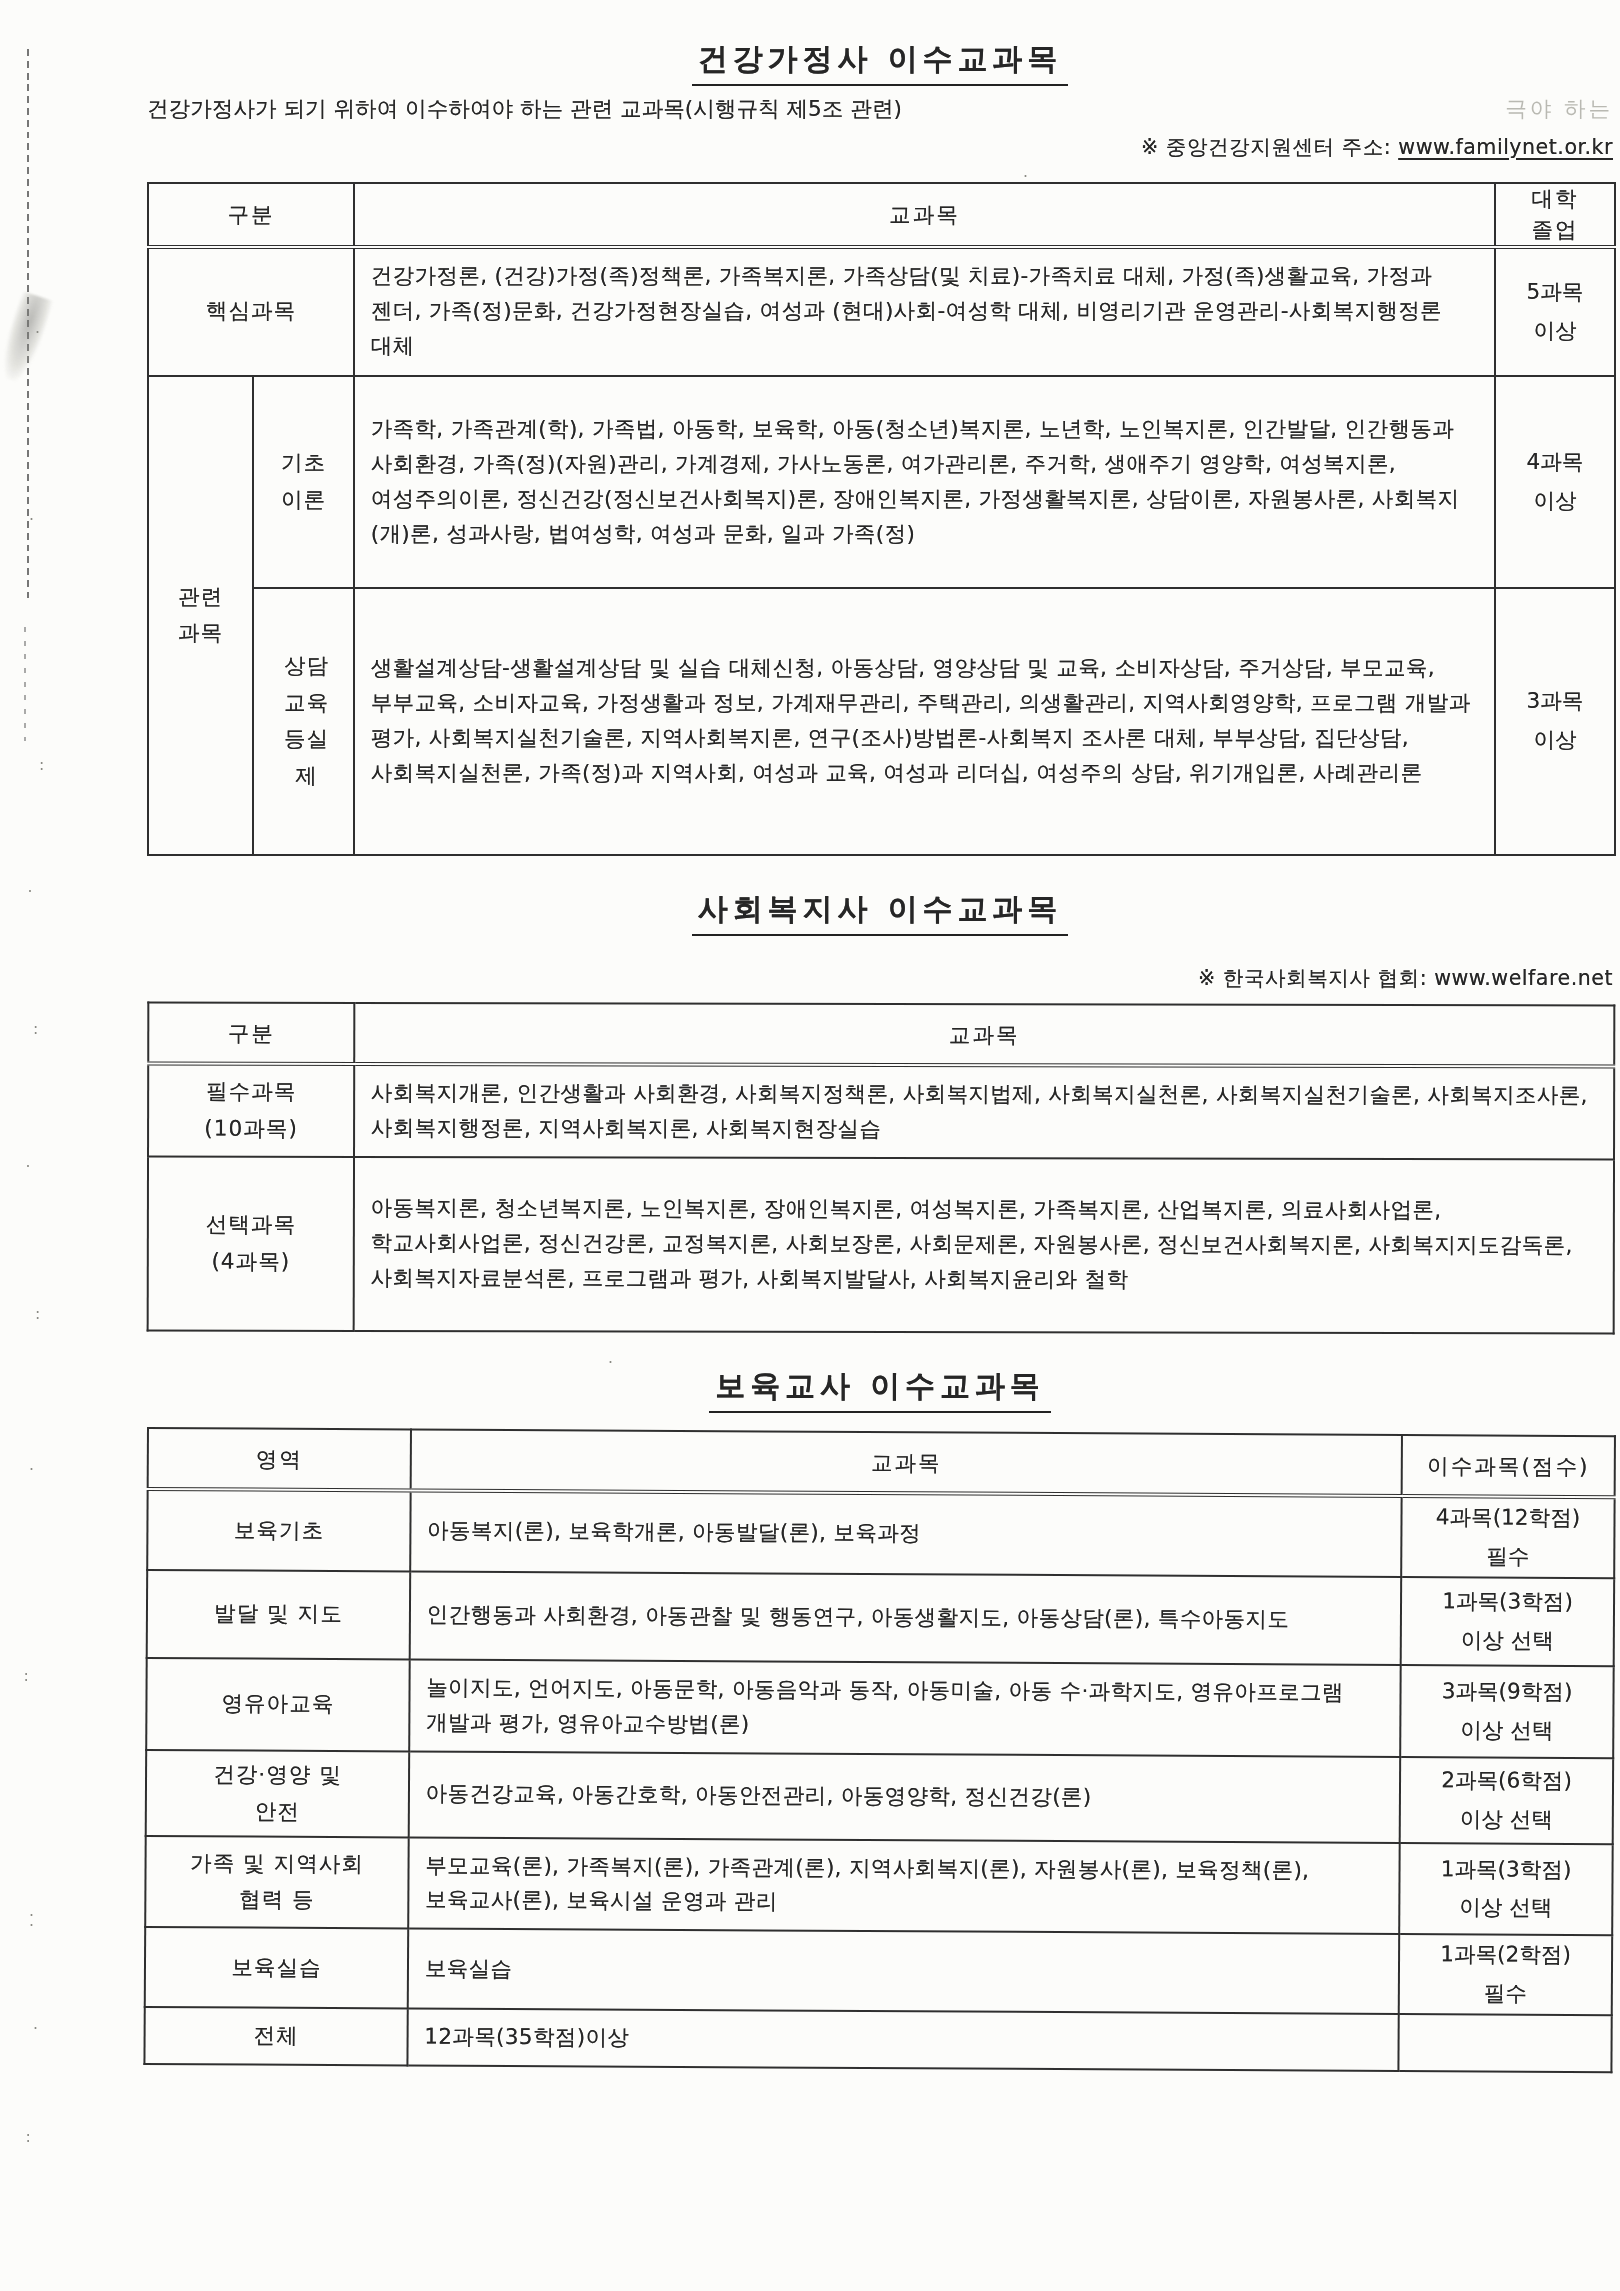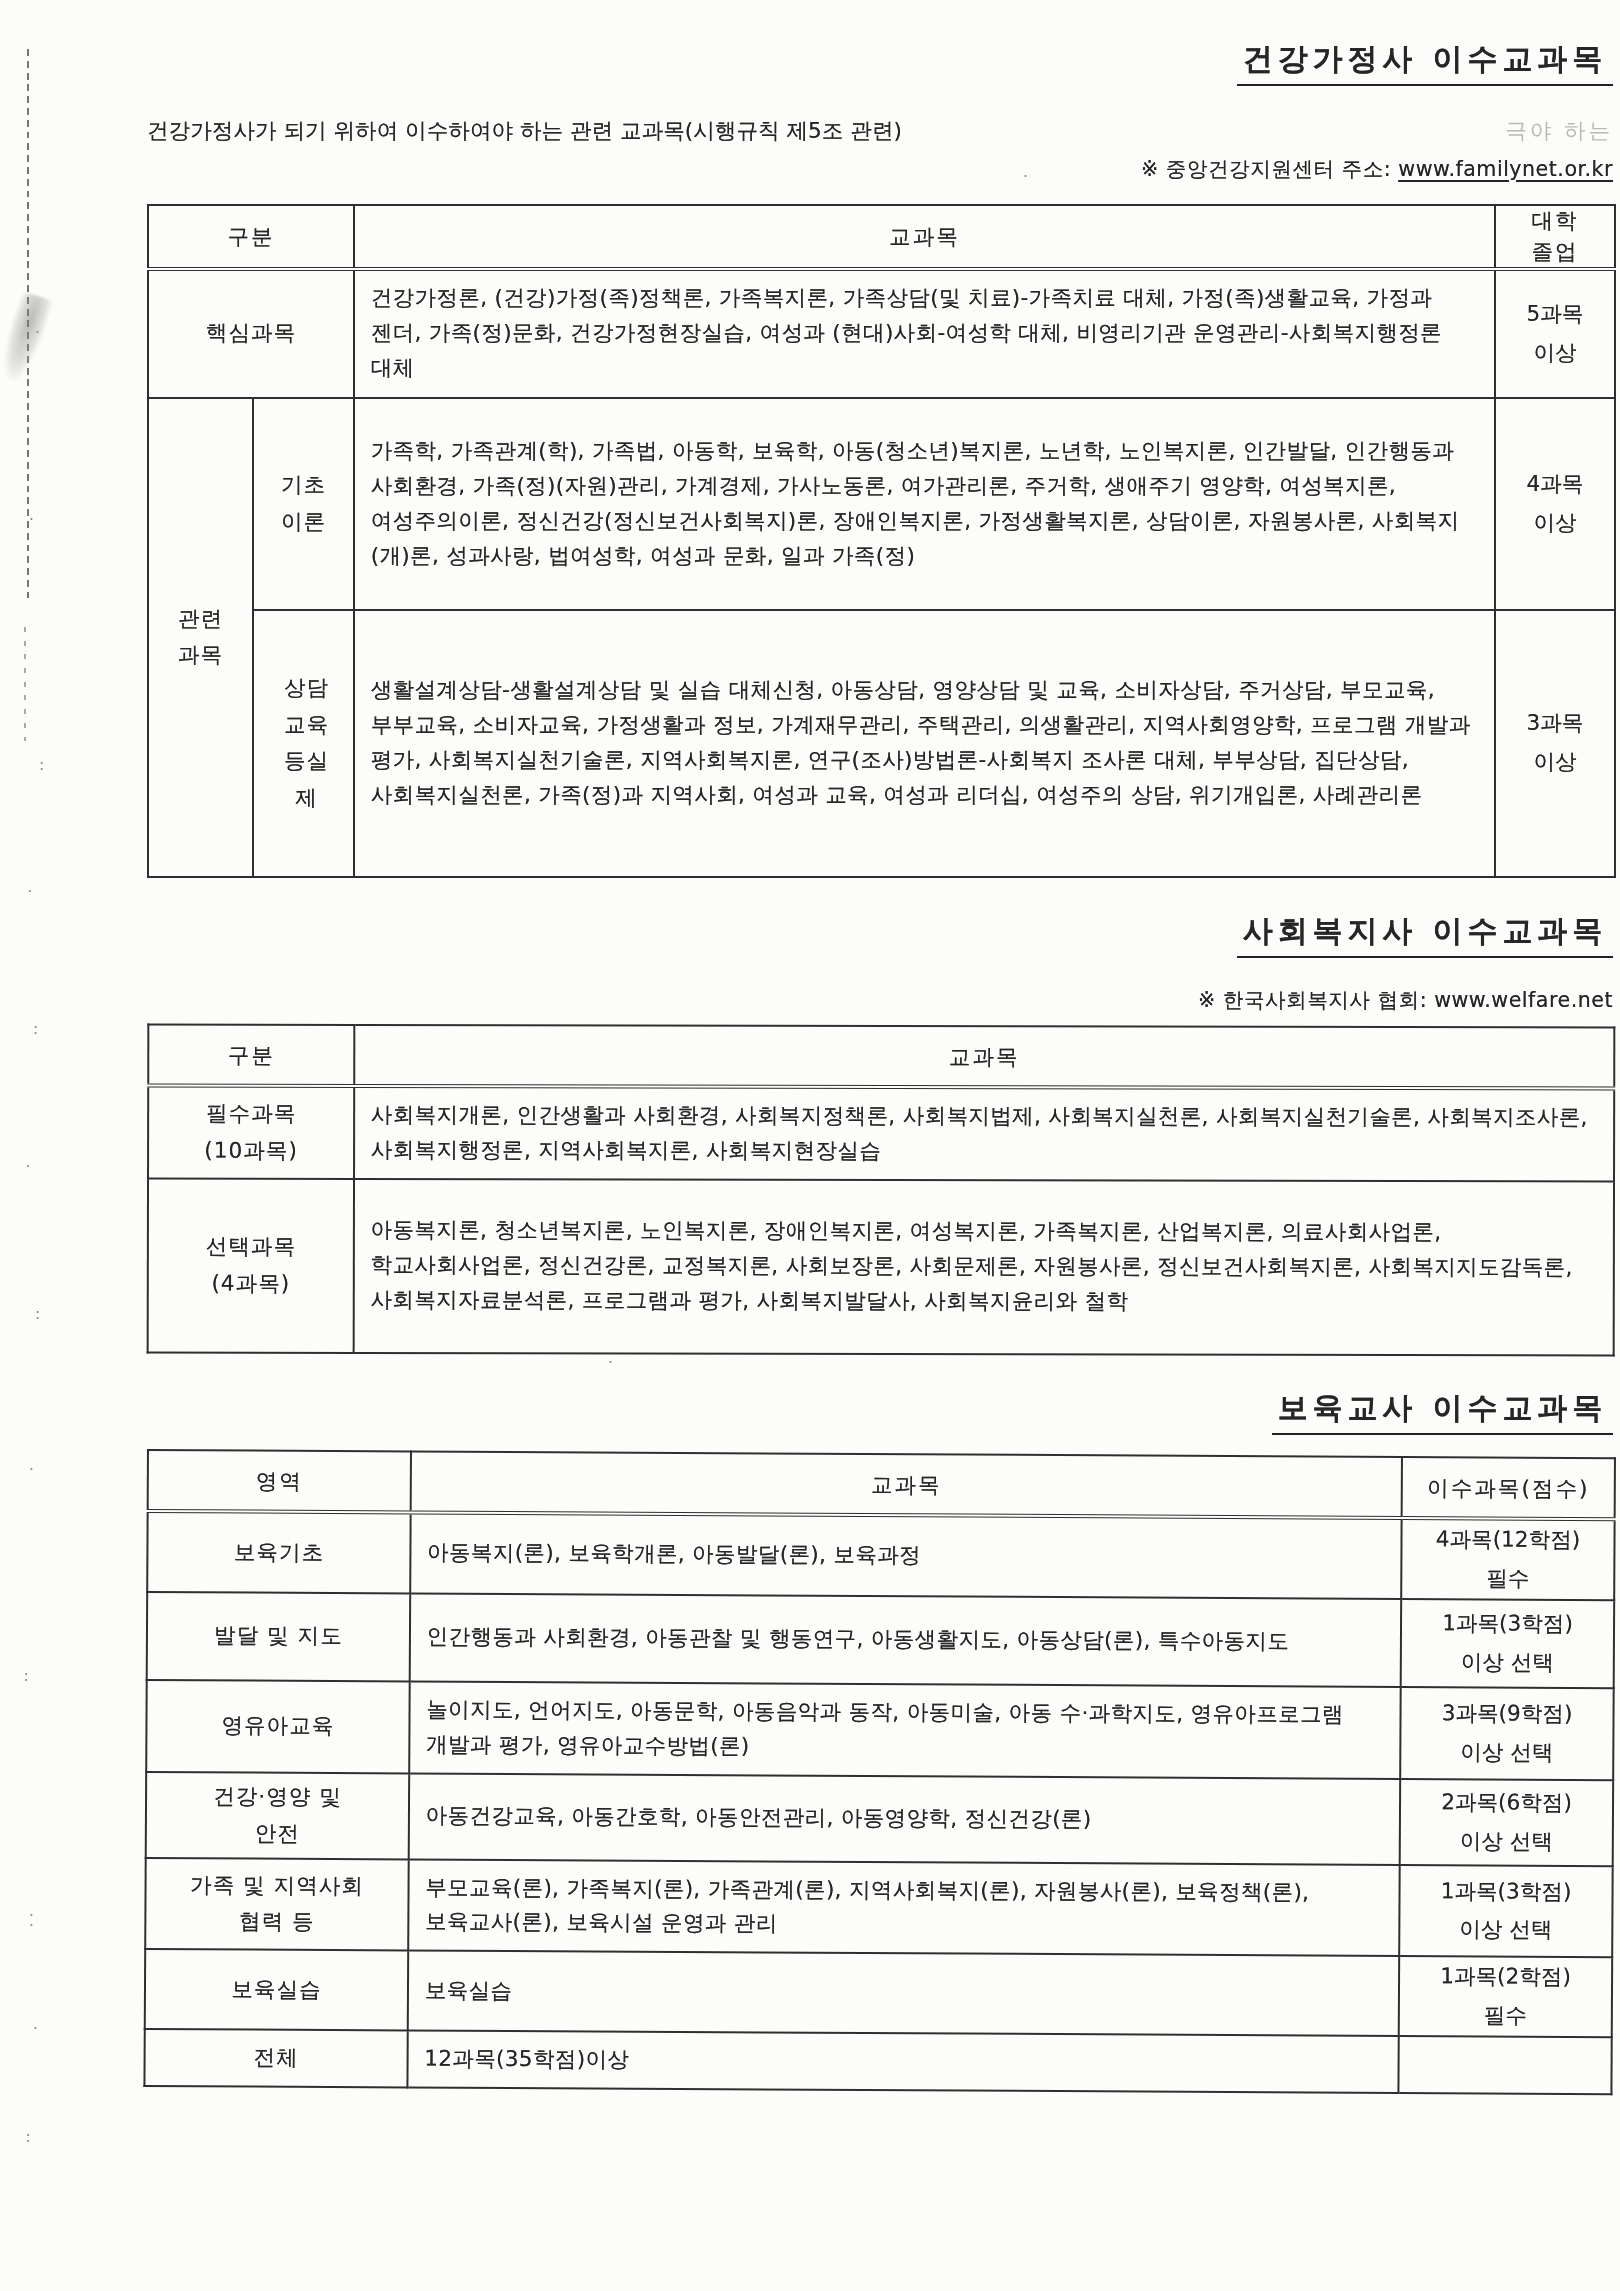--- a/index.html
+++ b/index.html
@@ -5,26 +5,26 @@
   * { margin:0; padding:0; box-sizing:border-box; }
   body { background:#9b9b9b; font-family:"DejaVu Sans","Liberation Sans",sans-serif; }
   .page {
     position:relative; width:1620px; height:2292px; margin:0 auto;
     background:#fcfcfa; color:#262626; overflow:hidden;
     text-shadow:0 0 0.5px rgba(45,45,45,.75);
   }
   .content { position:absolute; left:147px; top:39px; width:1466px; }
 
   
-  .sec-title-wrap { text-align:right; }
+  .sec-title-wrap { text-align:center; }
   .sec-title {
     display:inline-block; font-size:30px; font-weight:bold; letter-spacing:4.9px;
     border-bottom:2.9px solid #222; padding:0 5.9px 3.9px 5.9px;
   }
-  .subtitle-row { display:flex; justify-content:space-between; margin-top:30px; font-size:21.6px; }
+  .subtitle-row { display:flex; justify-content:space-between; margin-top:8px; font-size:21.6px; }
   .ghost { color:#b9b9b2; text-shadow:none; letter-spacing:2.9px; }
   .ref-line { text-align:right; font-size:20.6px; margin-top:9.8px; letter-spacing:0.5px; }
   .ref-line .url { letter-spacing:0.5px; }
   .url-underline { text-decoration:underline; text-underline-offset:3.9px;text-align:center; }
 
   
   table { border-collapse:collapse; width:1466px; table-layout:fixed; }
   td, th { border:2px solid #2f2f2f; font-size:21.6px; font-weight:normal; vertical-align:middle; }
   th { text-align:center; }
   td.label { text-align:center; white-space:pre-line; line-height:1.7; letter-spacing:1px; }

